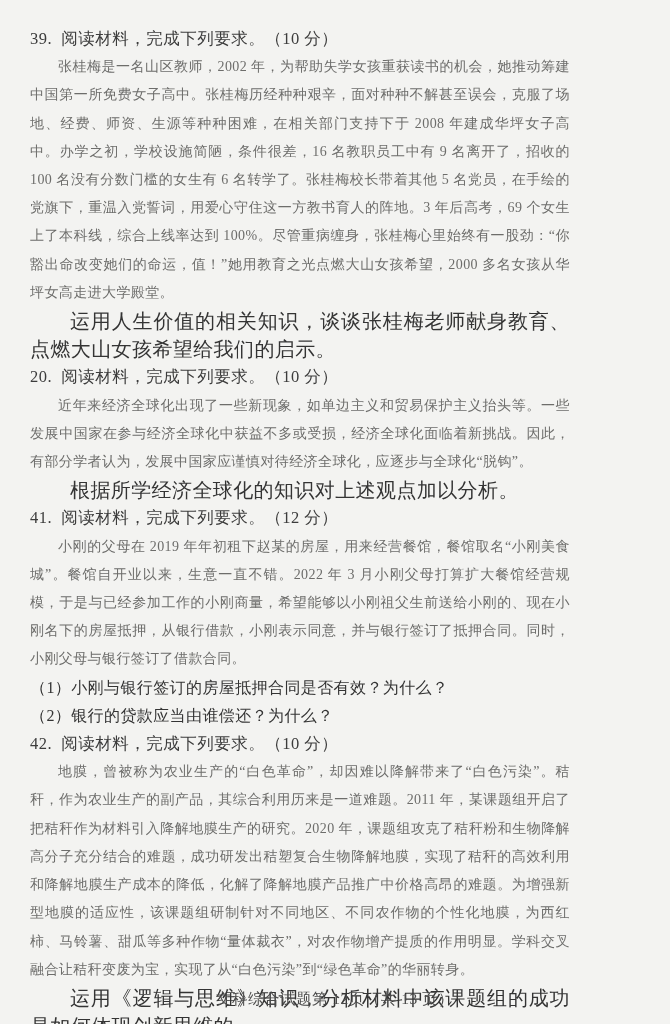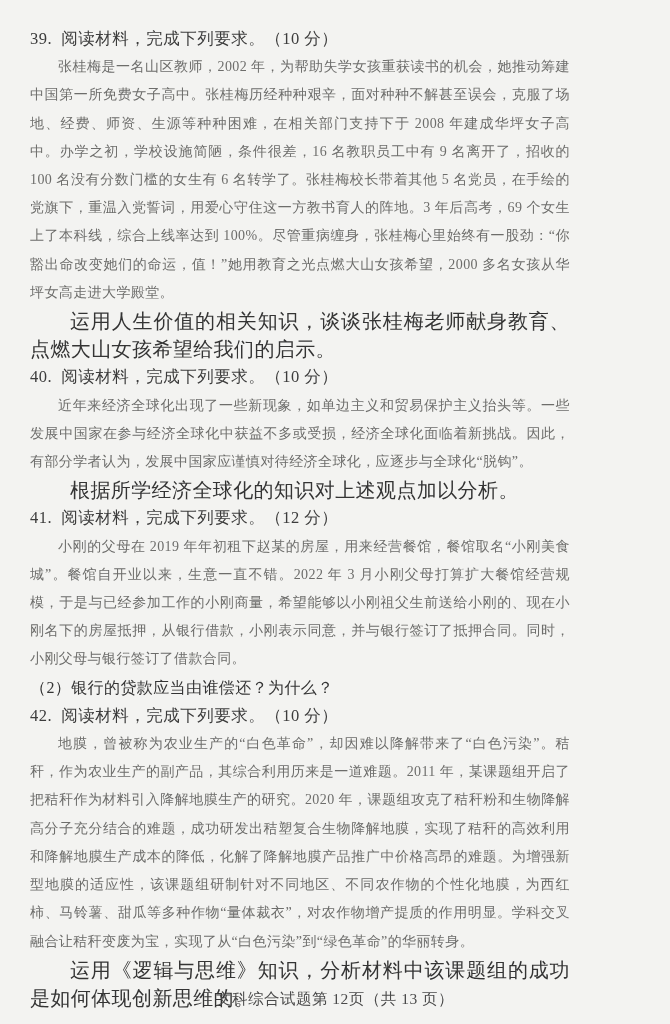--- a/index.html
+++ b/index.html
@@ -82,31 +82,32 @@
   <section class="question-block">
     <div class="q-header">
       <span class="q-number">39.</span><span>阅读材料，完成下列要求。（10 分）</span>
     </div>
     <p class="material">张桂梅是一名山区教师，2002 年，为帮助失学女孩重获读书的机会，她推动筹建中国第一所免费女子高中。张桂梅历经种种艰辛，面对种种不解甚至误会，克服了场地、经费、师资、生源等种种困难，在相关部门支持下于 2008 年建成华坪女子高中。办学之初，学校设施简陋，条件很差，16 名教职员工中有 9 名离开了，招收的 100 名没有分数门槛的女生有 6 名转学了。张桂梅校长带着其他 5 名党员，在手绘的党旗下，重温入党誓词，用爱心守住这一方教书育人的阵地。3 年后高考，69 个女生上了本科线，综合上线率达到 100%。尽管重病缠身，张桂梅心里始终有一股劲：“你豁出命改变她们的命运，值！”她用教育之光点燃大山女孩希望，2000 多名女孩从华坪女高走进大学殿堂。</p>
     <p class="task">运用人生价值的相关知识，谈谈张桂梅老师献身教育、点燃大山女孩希望给我们的启示。</p>
   </section>
 
   <section class="question-block">
     <div class="q-header">
-      <span class="q-number">40.</span><span>阅读材料，完成下列要求。（10 分）</span>
+      <span class="q-number">20.</span><span>阅读材料，完成下列要求。（10 分）</span>
     </div>
     <p class="material">近年来经济全球化出现了一些新现象，如单边主义和贸易保护主义抬头等。一些发展中国家在参与经济全球化中获益不多或受损，经济全球化面临着新挑战。因此，有部分学者认为，发展中国家应谨慎对待经济全球化，应逐步与全球化“脱钩”。</p>
     <p class="task">根据所学经济全球化的知识对上述观点加以分析。</p>
   </section>
 
   <section class="question-block">
     <div class="q-header">
       <span class="q-number">41.</span><span>阅读材料，完成下列要求。（12 分）</span>
     </div>
     <p class="material">小刚的父母在 2019 年年初租下赵某的房屋，用来经营餐馆，餐馆取名“小刚美食城”。餐馆自开业以来，生意一直不错。2022 年 3 月小刚父母打算扩大餐馆经营规模，于是与已经参加工作的小刚商量，希望能够以小刚祖父生前送给小刚的、现在小刚名下的房屋抵押，从银行借款，小刚表示同意，并与银行签订了抵押合同。同时，小刚父母与银行签订了借款合同。</p>
+    <p class="subq">（1）小刚与银行签订的房屋抵押合同是否有效？为什么？</p>
     <p class="subq">（2）银行的贷款应当由谁偿还？为什么？</p>
   </section>
 
   <section class="question-block">
     <div class="q-header">
       <span class="q-number">42.</span><span>阅读材料，完成下列要求。（10 分）</span>
     </div>
     <p class="material">地膜，曾被称为农业生产的“白色革命”，却因难以降解带来了“白色污染”。秸秆，作为农业生产的副产品，其综合利用历来是一道难题。2011 年，某课题组开启了把秸秆作为材料引入降解地膜生产的研究。2020 年，课题组攻克了秸秆粉和生物降解高分子充分结合的难题，成功研发出秸塑复合生物降解地膜，实现了秸秆的高效利用和降解地膜生产成本的降低，化解了降解地膜产品推广中价格高昂的难题。为增强新型地膜的适应性，该课题组研制针对不同地区、不同农作物的个性化地膜，为西红柿、马铃薯、甜瓜等多种作物“量体裁衣”，对农作物增产提质的作用明显。学科交叉融合让秸秆变废为宝，实现了从“白色污染”到“绿色革命”的华丽转身。</p>
     <p class="task">运用《逻辑与思维》知识，分析材料中该课题组的成功是如何体现创新思维的。</p>
   </section>

